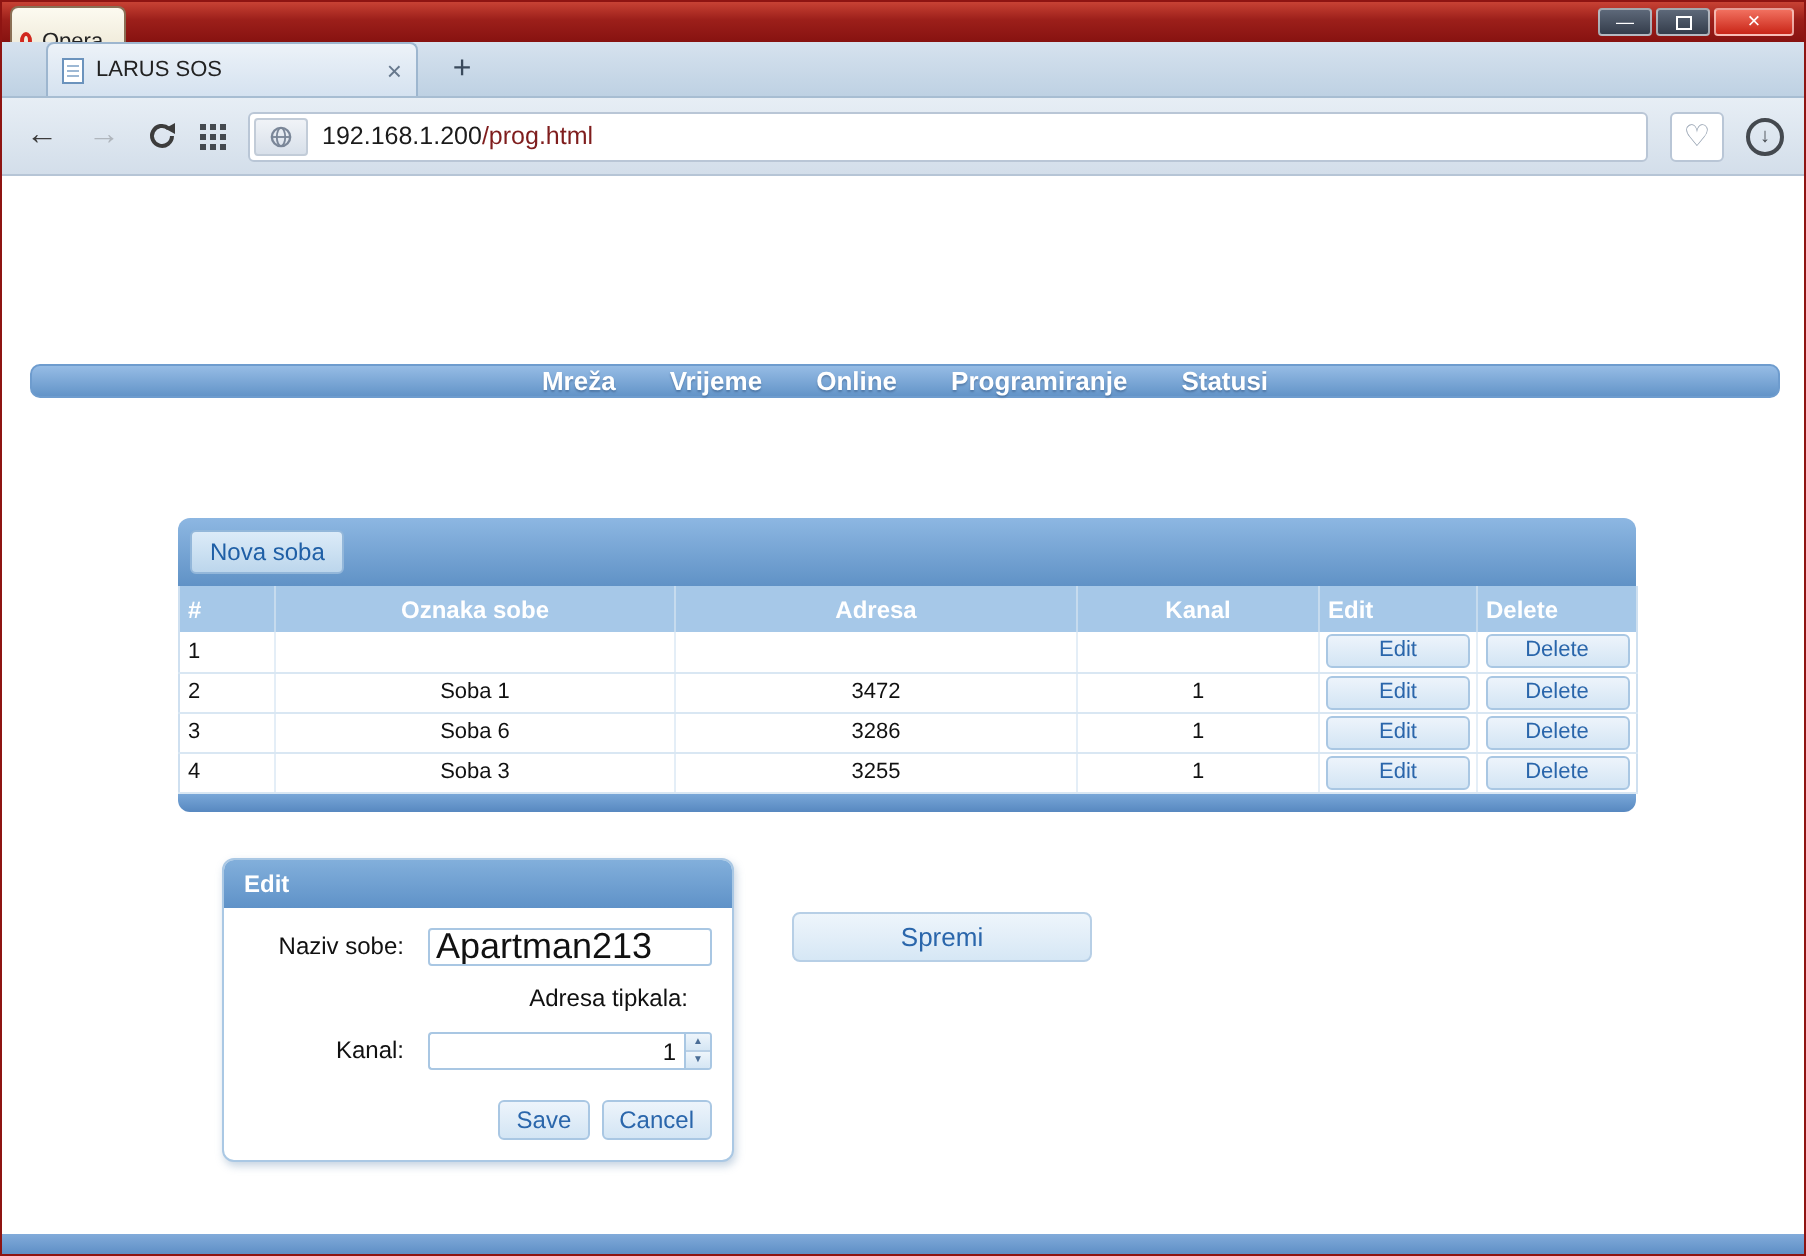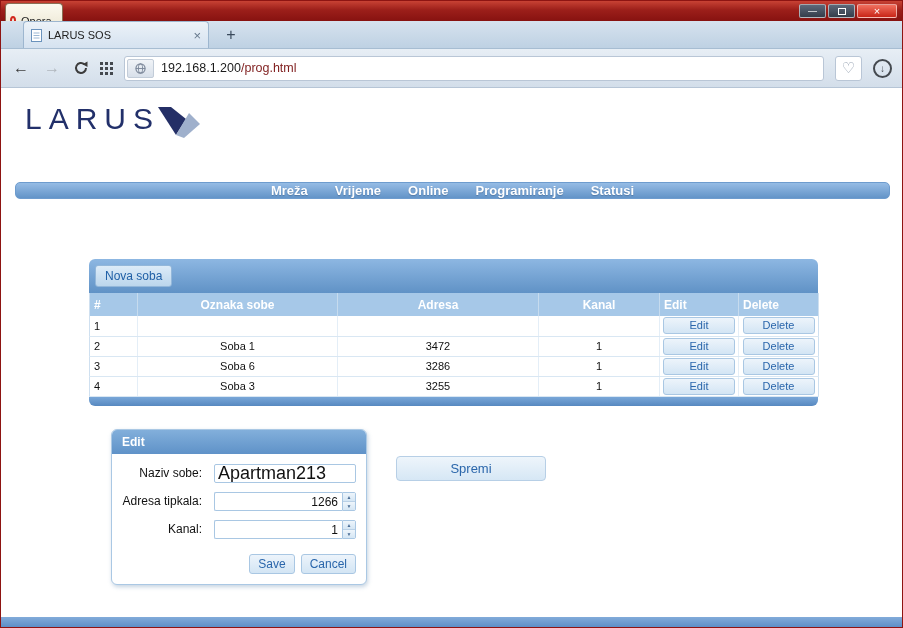--- a/index.html
+++ b/index.html
@@ -174,27 +174,20 @@
       </span>
       <span class="url-host">192.168.1.200</span>
         <span class="url-path">/prog.html</span>
     </div>
     <div class="heart-btn">♡</div>
     <div class="dl-btn">↓</div>
   </div>
 
   <div class="page">
 
-    <div class="logo">
-      <span class="logo-text">LARUS</span>
-      <svg width="46" height="36" viewBox="0 0 46 36">
-        <polygon points="2,2 20,30 30,14 15,2" fill="#242f66"></polygon>
-        <polygon points="20,30 33,8 44,19 28,33" fill="#9fb0cc"></polygon>
-      </svg>
-    </div>
 
 
     <div class="mainnav">
       <span>Mreža</span>
       <span>Vrijeme</span>
       <span>Online</span>
       <span>Programiranje</span>
       <span>Statusi</span>
     </div>
 
@@ -261,27 +254,20 @@
 
     <div class="editbox">
       <div class="editbox-h">Edit</div>
       <div class="editbox-body">
         <div class="frow">
           <label>Naziv sobe:</label>
           <input class="ti" type="text" value="Apartman213" style="">
         </div>
         <div class="frow">
           <label>Adresa tipkala:</label>
-          <span class="numwrap">
-            <input class="ni" type="text" value="1266" style="">
-            <span class="spin">
-              <span>▲</span>
-              <span>▼</span>
-            </span>
-          </span>
         </div>
         <div class="frow">
           <label>Kanal:</label>
           <span class="numwrap">
             <input class="ni" type="text" value="1" style="">
             <span class="spin">
               <span>▲</span>
               <span>▼</span>
             </span>
           </span>

